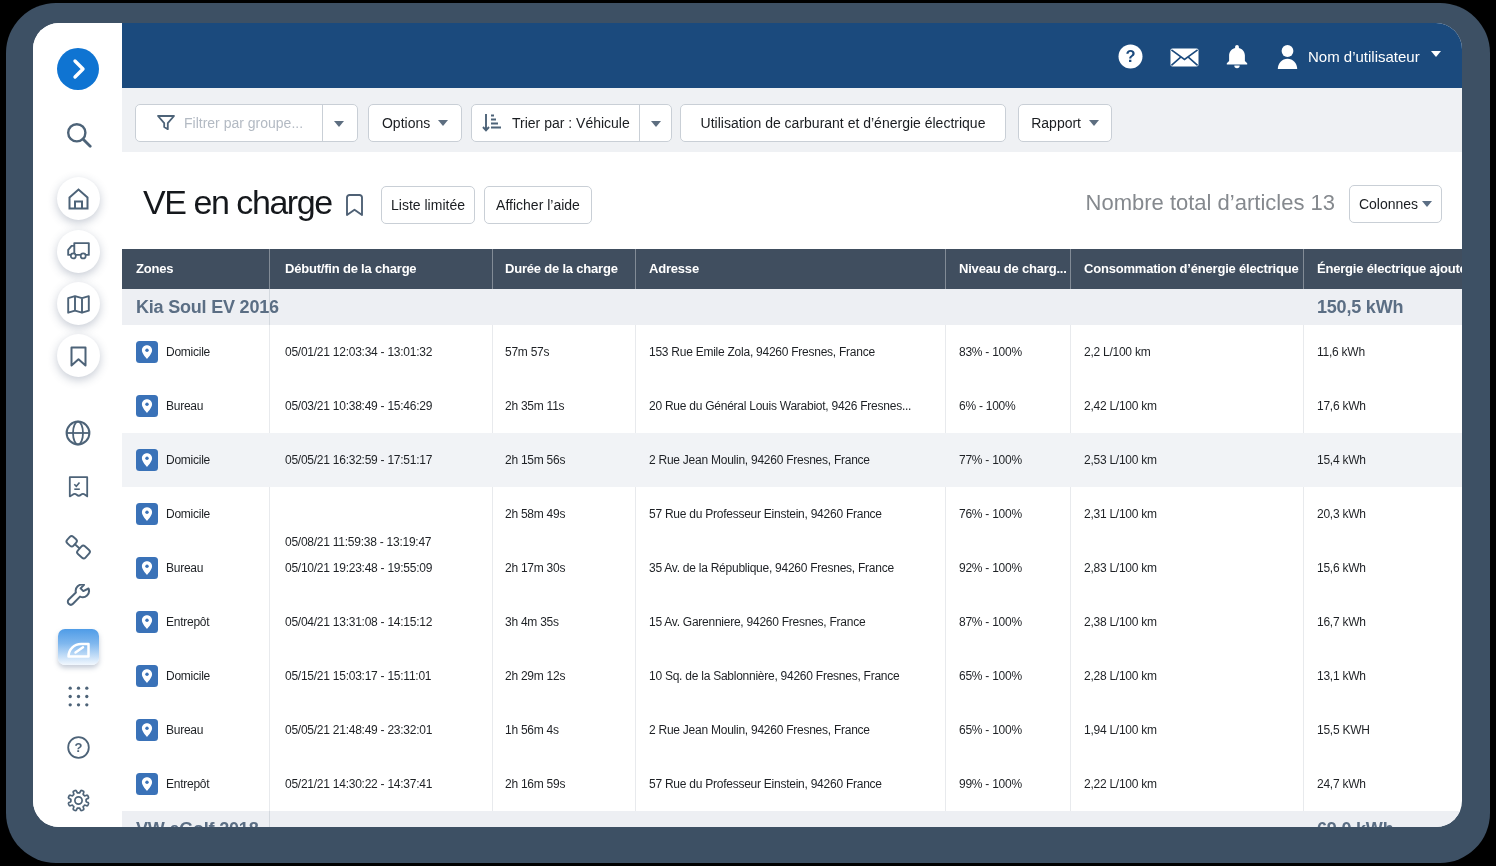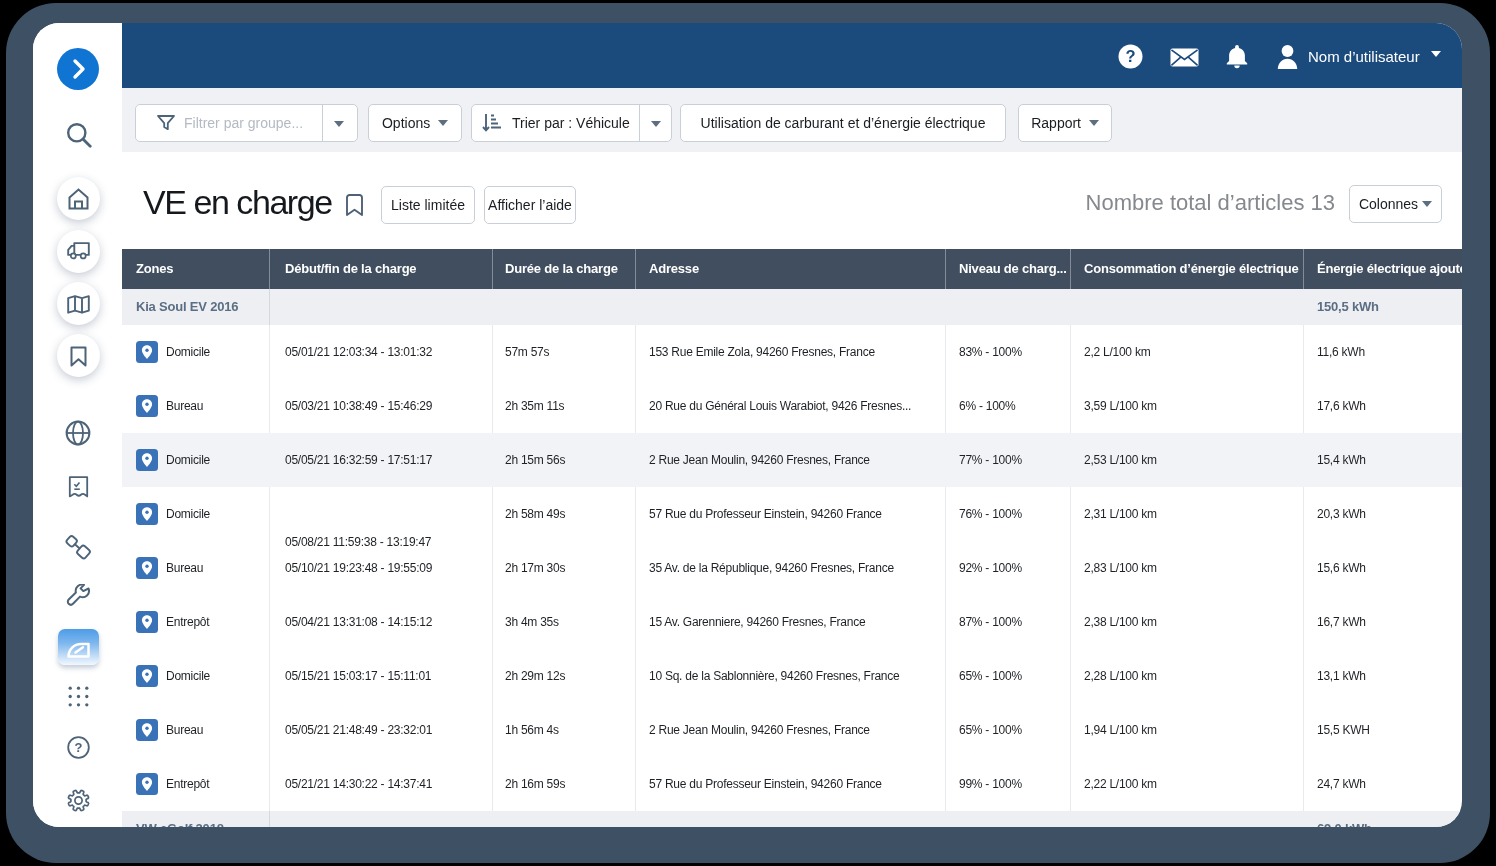--- a/index.html
+++ b/index.html
@@ -20,21 +20,21 @@
   border-right:5.5px solid transparent; border-top:6.5px solid #5d6e80; }
 
 
 .btn2 { position:absolute; height:38px; background:#fff; border:1px solid #c9cfd6;
   border-radius:5px; font-size:14px; color:#1a1d21; display:flex; align-items:center; justify-content:center; }
 
 
 .thead { position:absolute; left:89px; top:226px; width:1340px; height:40px; background:#404e5f; }
 .th { position:absolute; top:0; height:40px; line-height:40px; color:#fff; font-size:13px; font-weight:bold; letter-spacing:-0.2px; white-space:nowrap; }
 .grouprow { position:absolute; left:89px; width:1340px; height:36px; background:#edeff3; }
-.grouprow span { position:absolute; top:0; line-height:36px; font-size:13px; font-weight:bold; letter-spacing:-0.2px; color:#5b6e84; white-space:nowrap;}
+.grouprow span { position:absolute; top:0; line-height:36px; font-size:18px; font-weight:bold; letter-spacing:-0.2px; color:#5b6e84; white-space:nowrap;}
 .row { position:absolute; left:89px; width:1340px; height:54px; }
 .cell { position:absolute; top:0; height:54px; line-height:54px; font-size:12px; letter-spacing:-0.25px; color:#1e2125; white-space:nowrap; }
 .sep { position:absolute; width:1px; }
 .circ { position:absolute; left:24px; width:43px; height:43px; border-radius:50%; background:#fff; box-shadow:0 3px 10px rgba(50,70,100,0.28); }
 .pin { position:absolute; left:14px; top:16px; width:22px; height:22px; }
 </style>
 </head>
 <body>
 <div class="frame">
 <div class="screen">
@@ -66,21 +66,21 @@
     <div class="caret" style="position:absolute; right:10px; top:16px;"></div>
   </div>
 
   <div class="btn" style="left:985px; width:94px;">Rapport&nbsp;&nbsp;<span class="caret"></span></div>
 
   <div style="position:absolute; left:110px; top:159px; font-size:34px; letter-spacing:-1.45px; line-height:41px; color:#15181c;">VE en charge</div>
   <svg style="position:absolute; left:313px; top:171px;" width="17" height="22" viewBox="0 0 17 22">
     <path d="M3.5 1h10a2.5 2.5 0 0 1 2.5 2.5V21l-7.5-5.2L1 21V3.5A2.5 2.5 0 0 1 3.5 1z" fill="none" stroke="#4f6175" stroke-width="1.9" stroke-linejoin="round"></path>
   </svg>
   <div class="btn2" style="left:348px; top:163px; width:94px;">Liste limitée</div>
-  <div class="btn2" style="left:451px; top:163px; width:92px;">Afficher l’aide</div>
+  <div class="btn2" style="left:451px; top:163px; width:108px;">Afficher l’aide</div>
 
   <div style="position:absolute; left:902px; top:167px; width:400px; text-align:right; font-size:22px; color:#85898e;">Nombre total d’articles 13</div>
   <div class="btn2" style="left:1316px; top:162px; width:93px;">Colonnes&nbsp;<span class="caret" style="border-top-color:#5b6e84;"></span></div>
 
   <div class="thead">
     <span class="th" style="left:14px;">Zones</span>
     <span class="th" style="left:163px;">Début/fin de la charge</span>
     <span class="th" style="left:383px;">Durée de la charge</span>
     <span class="th" style="left:527px;">Adresse</span>
     <span class="th" style="left:837px;">Niveau de charg...</span>
@@ -125,21 +125,21 @@
     <svg class="pin" viewBox="0 0 22 22">
           <rect x="0" y="0" width="22" height="22" rx="3.5" fill="#3a72b8"></rect>
           <path d="M11 4.2c-2.9 0-5.1 2.2-5.1 5 0 3.6 5.1 8.6 5.1 8.6s5.1-5 5.1-8.6c0-2.8-2.2-5-5.1-5z" fill="#fff"></path>
           <circle cx="11" cy="9.3" r="1.7" fill="#3a72b8"></circle>
         </svg>
     <span class="cell" style="left:44px;">Bureau</span>
     <span class="cell" style="left:163px;">05/03/21 10:38:49 - 15:46:29</span>
     <span class="cell" style="left:383px;">2h 35m 11s</span>
     <span class="cell" style="left:527px;">20 Rue du Général Louis Warabiot, 9426 Fresnes...</span>
     <span class="cell" style="left:837px;">6% - 100%</span>
-    <span class="cell" style="left:962px;">3,59 L/100 km</span>
+    <span class="cell" style="left:962px;">2,42 L/100 km</span>
     <span class="cell" style="left:1195px;">17,6 kWh</span>
   </div>
   <div class="row" style="top:410px; background:#f1f3f6;">
     <svg class="pin" viewBox="0 0 22 22">
           <rect x="0" y="0" width="22" height="22" rx="3.5" fill="#3a72b8"></rect>
           <path d="M11 4.2c-2.9 0-5.1 2.2-5.1 5 0 3.6 5.1 8.6 5.1 8.6s5.1-5 5.1-8.6c0-2.8-2.2-5-5.1-5z" fill="#fff"></path>
           <circle cx="11" cy="9.3" r="1.7" fill="#3a72b8"></circle>
         </svg>
     <span class="cell" style="left:44px;">Domicile</span>
     <span class="cell" style="left:163px;">05/05/21 16:32:59 - 17:51:17</span>

